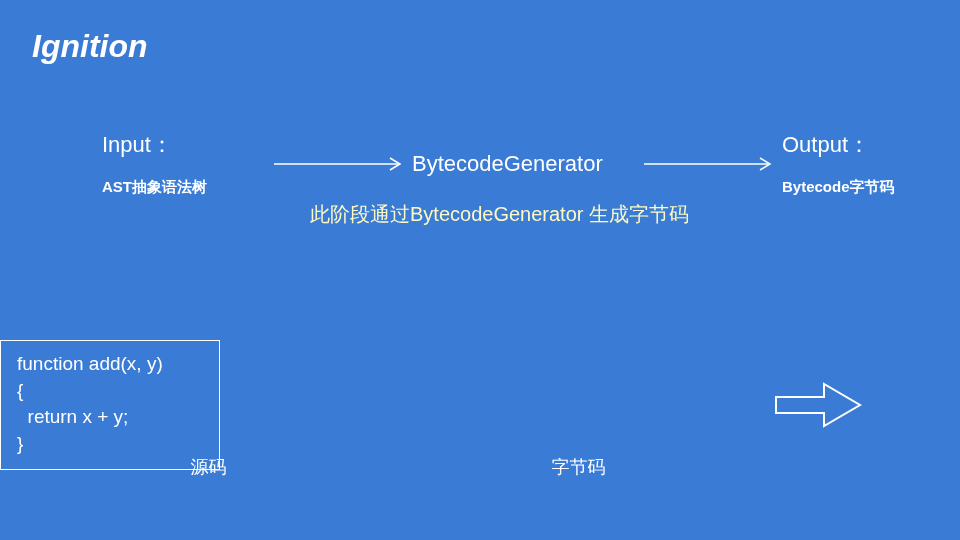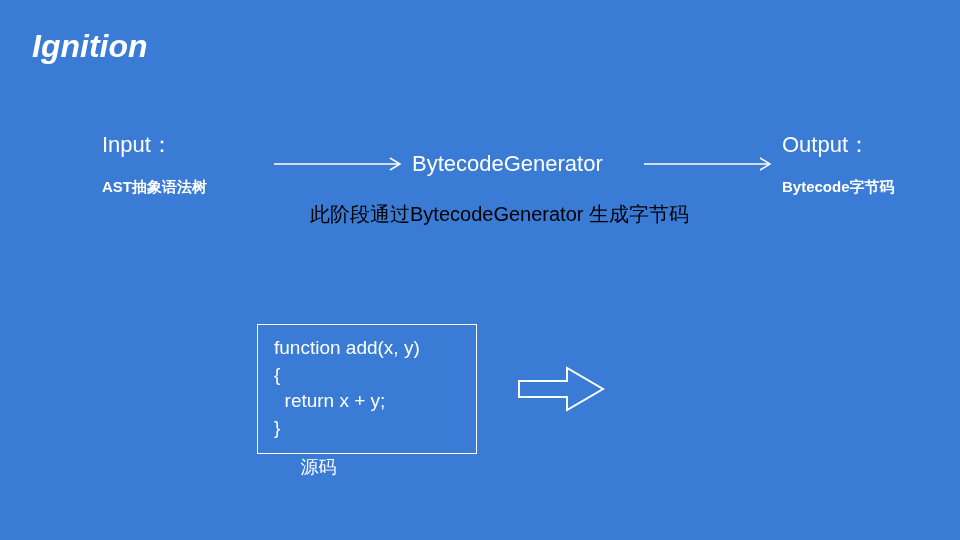--- a/index.html
+++ b/index.html
@@ -34,29 +34,29 @@
     .arrow-thin {
       flex: 0 0 auto;
       width: 140px; height: 20px;
       display: flex; align-items: center;
     }
     .arrow-thin svg { width: 100%; height: 100%; }
     .annotation {
       position: absolute;
       top: 200px; left: 310px;
       font-size: 20px;
-      color: #000000;
+      color: #fef9c3;
       line-height: 1.4;
     }
     .example-row {
       position: absolute;
-      top: 324px; left: 0; width: 864px;
+      top: 340px; left: 0; width: 864px;
       display: flex;
       align-items: center;
-      justify-content: center;
+      justify-content: space-between;
       gap: 40px;
     }
     .code-box {
       border: 1.5px solid #fff;
       padding: 10px 16px 12px 16px;
       font-size: 19px;
       line-height: 1.4;
       white-space: pre;
       font-family: "Segoe UI", "Microsoft YaHei", sans-serif;
     }
@@ -118,13 +118,14 @@
   <div class="big-arrow">
     <svg viewBox="0 0 90 50">
         <path d="M2 17 L50 17 L50 4 L86 25 L50 46 L50 33 L2 33 Z" fill="none" stroke="#fff" stroke-width="2"></path>
       </svg>
   </div>
 </div>
 
 <div class="caption-row">
   <div class="caption cap-left">源码</div>
   <div class="caption cap-spacer"></div>
+  <div class="caption cap-right">字节码</div>
 </div>
 
 </body></html>

